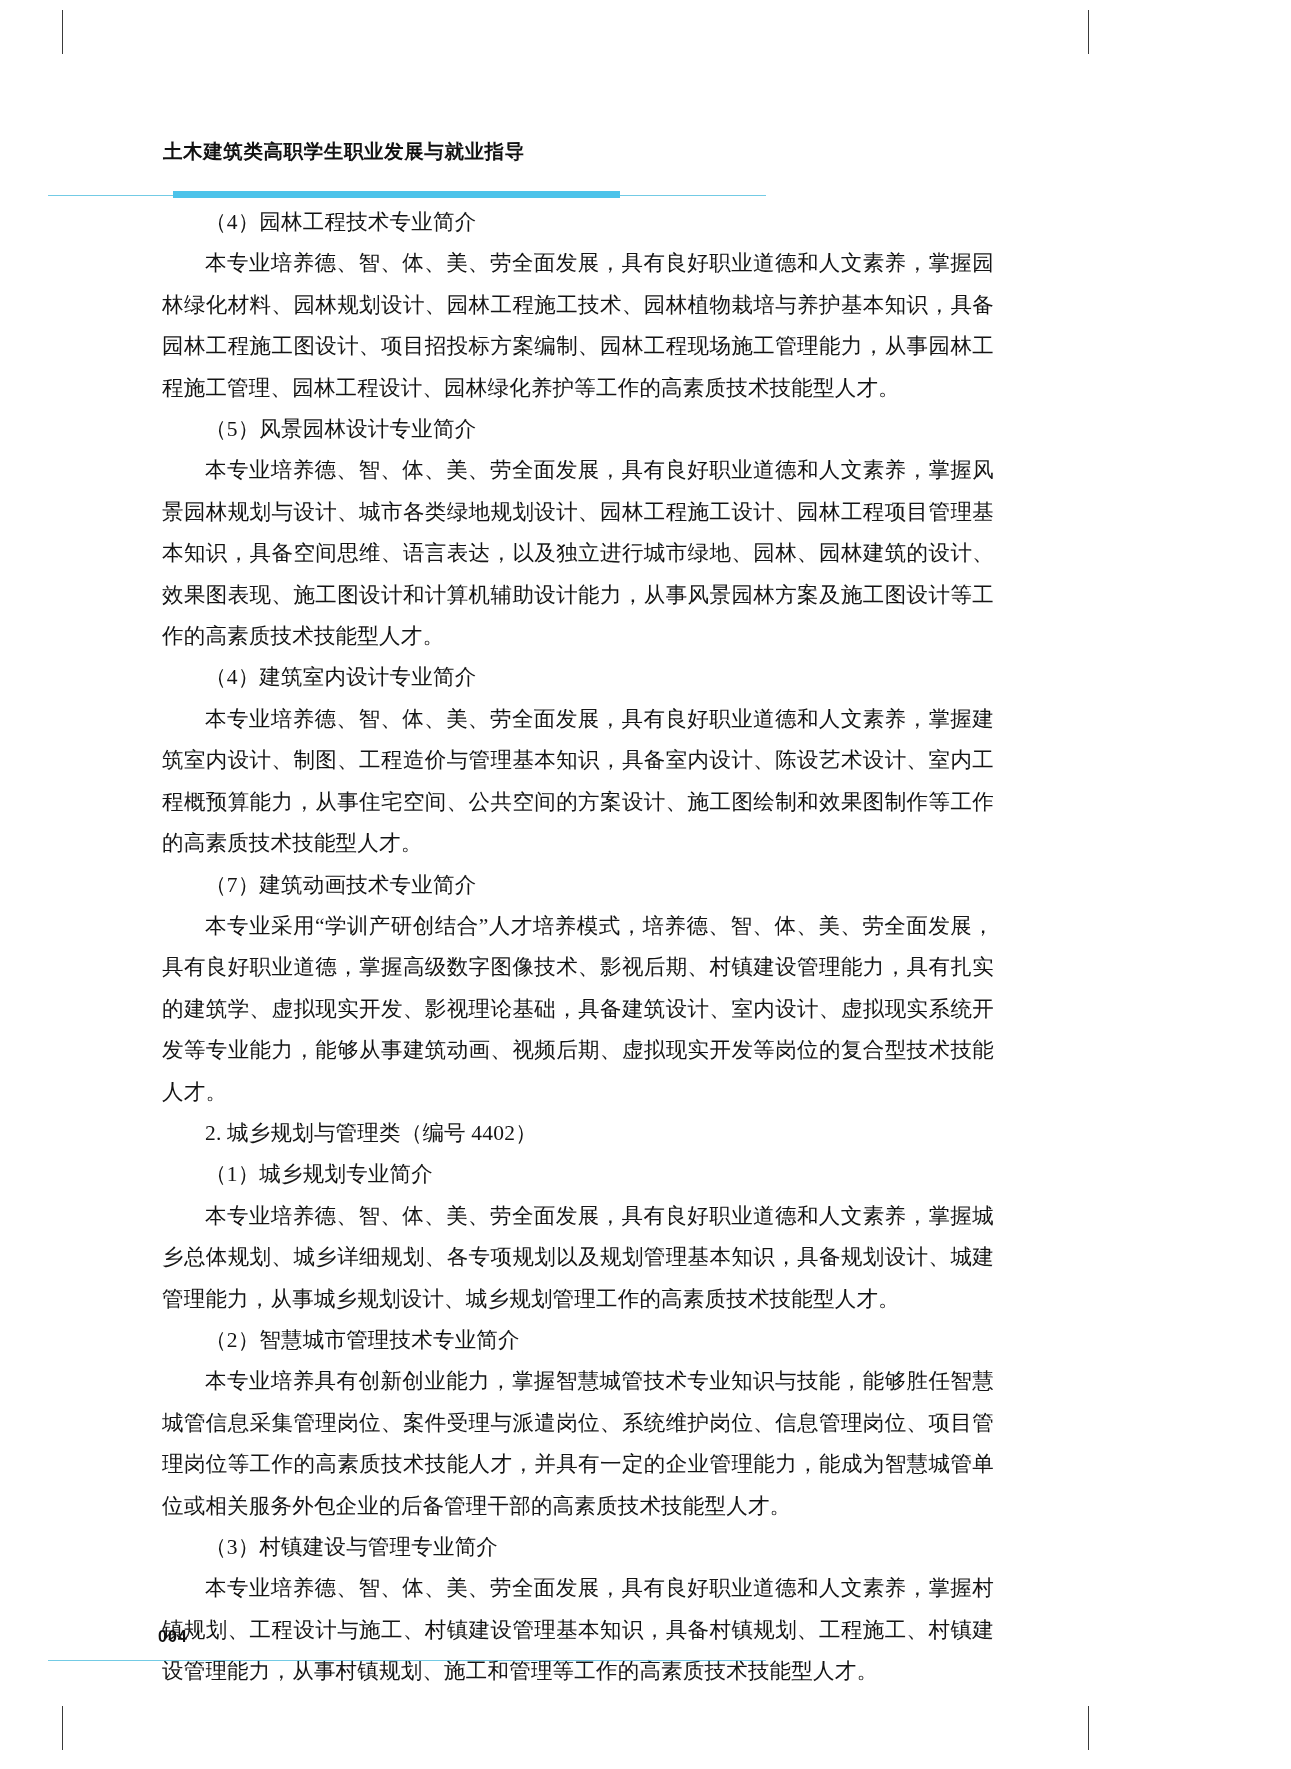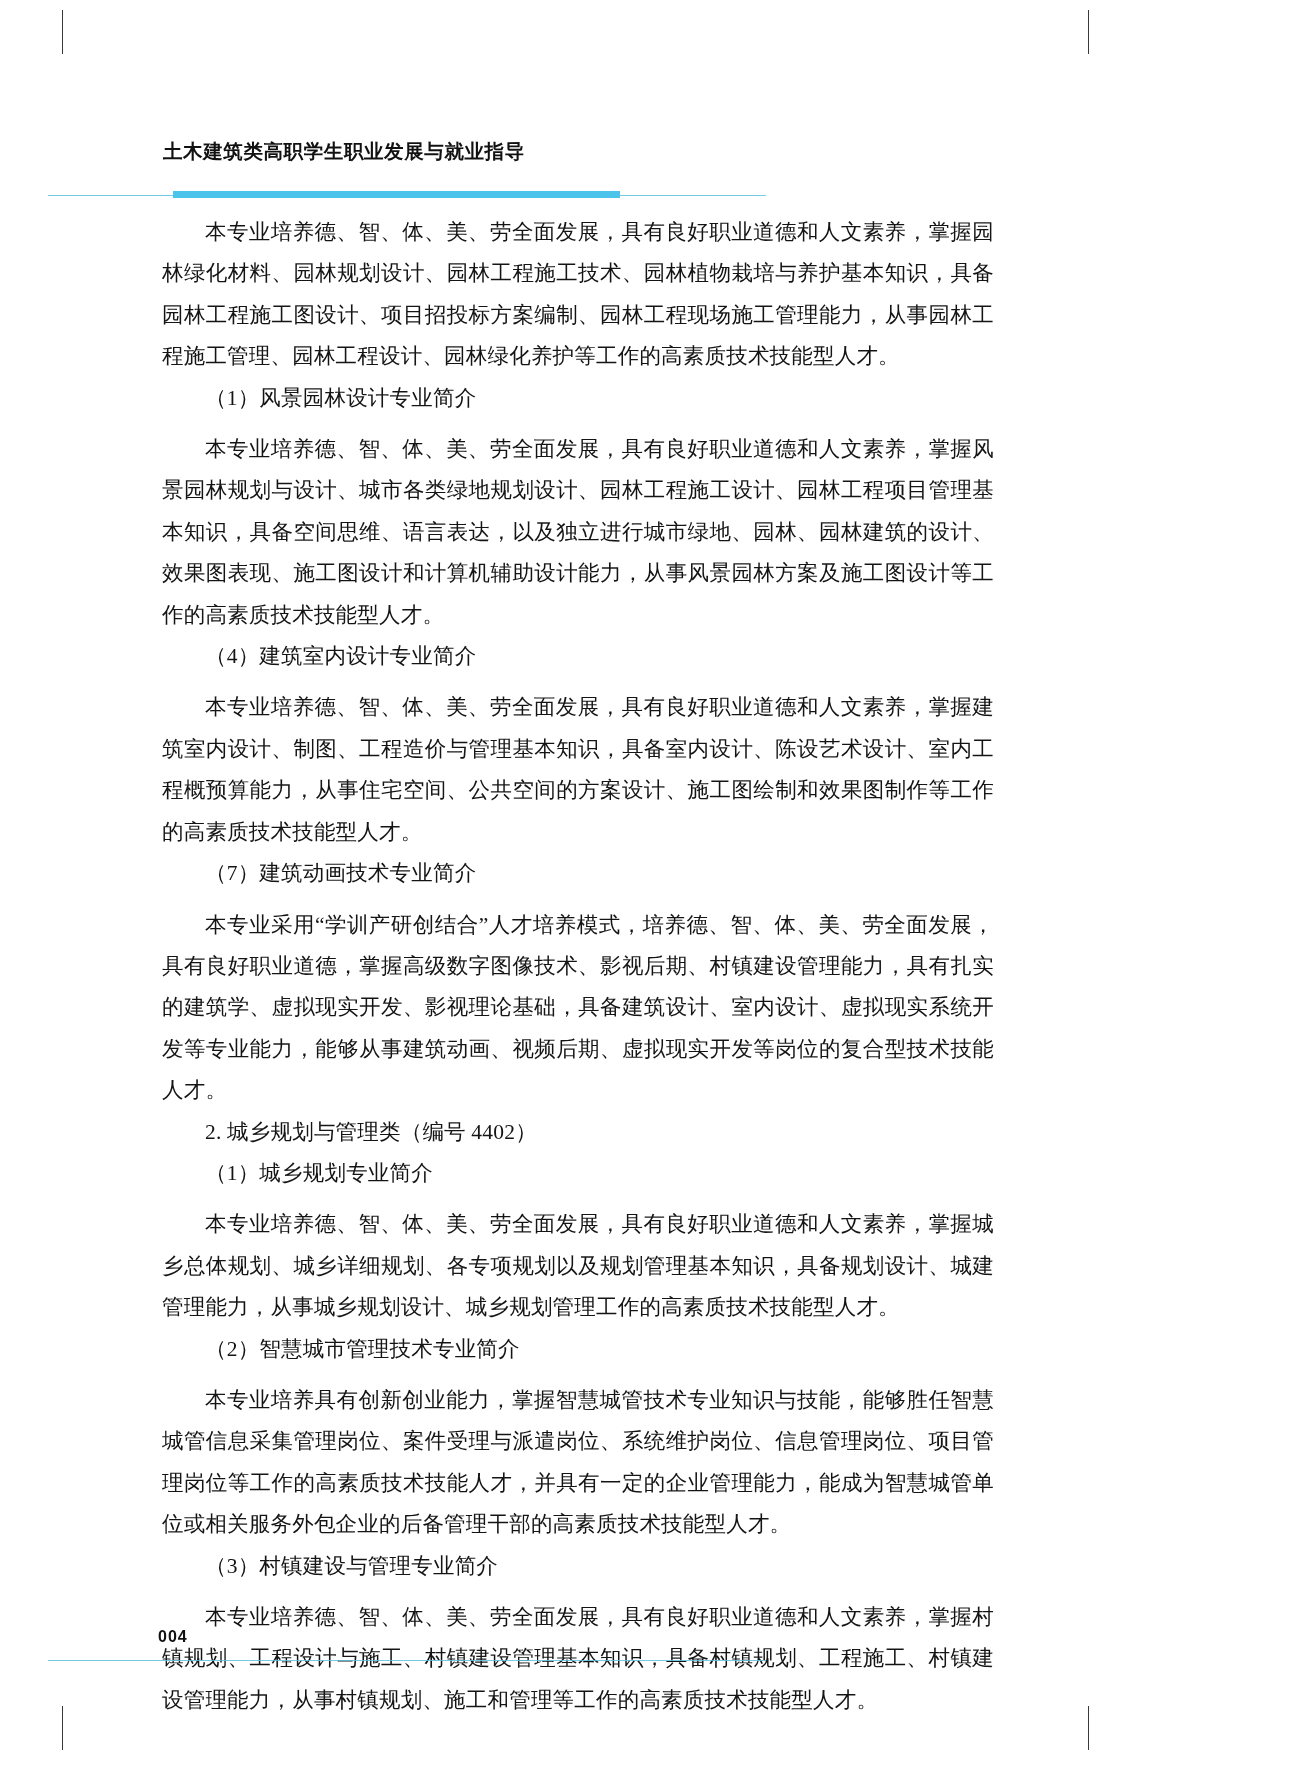--- a/index.html
+++ b/index.html
@@ -67,21 +67,21 @@
   p.para{
     margin:0;
     font-size:21.5px;
     line-height:41.4px;
     text-align:justify;
     text-justify:inter-ideograph;
     letter-spacing:0.2px;
     font-family:"Liberation Serif","DejaVu Serif",serif;
     color:#141414;
   }
-  p.indent{text-indent:43px;margin-top:10px;}
+  p.indent{text-indent:43px;}
   p.indent-head{text-indent:43px;}
 
   
   .folio{
     position:absolute;
     left:48px;top:1634px;
     width:740px;height:26px;
   }
   .folio-num{
     position:absolute;
@@ -113,22 +113,23 @@
   <div class="runhead">
     <div class="runhead-title">土木建筑类高职学生职业发展与就业指导</div>
   </div>
 
   <div class="rule-wrap">
     <div class="rule-thin"></div>
     <div class="rule-thick"></div>
   </div>
 
   <div class="column">
+    <p class="para indent-head">（4）园林工程技术专业简介</p>
     <p class="para indent">本专业培养德、智、体、美、劳全面发展，具有良好职业道德和人文素养，掌握园林绿化材料、园林规划设计、园林工程施工技术、园林植物栽培与养护基本知识，具备园林工程施工图设计、项目招投标方案编制、园林工程现场施工管理能力，从事园林工程施工管理、园林工程设计、园林绿化养护等工作的高素质技术技能型人才。</p>
-    <p class="para indent-head">（1）风景园林设计专业简介</p>
+    <p class="para indent-head">（5）风景园林设计专业简介</p>
     <p class="para indent">本专业培养德、智、体、美、劳全面发展，具有良好职业道德和人文素养，掌握风景园林规划与设计、城市各类绿地规划设计、园林工程施工设计、园林工程项目管理基本知识，具备空间思维、语言表达，以及独立进行城市绿地、园林、园林建筑的设计、效果图表现、施工图设计和计算机辅助设计能力，从事风景园林方案及施工图设计等工作的高素质技术技能型人才。</p>
     <p class="para indent-head">（4）建筑室内设计专业简介</p>
     <p class="para indent">本专业培养德、智、体、美、劳全面发展，具有良好职业道德和人文素养，掌握建筑室内设计、制图、工程造价与管理基本知识，具备室内设计、陈设艺术设计、室内工程概预算能力，从事住宅空间、公共空间的方案设计、施工图绘制和效果图制作等工作的高素质技术技能型人才。</p>
     <p class="para indent-head">（7）建筑动画技术专业简介</p>
     <p class="para indent">本专业采用“学训产研创结合”人才培养模式，培养德、智、体、美、劳全面发展，具有良好职业道德，掌握高级数字图像技术、影视后期、村镇建设管理能力，具有扎实的建筑学、虚拟现实开发、影视理论基础，具备建筑设计、室内设计、虚拟现实系统开发等专业能力，能够从事建筑动画、视频后期、虚拟现实开发等岗位的复合型技术技能人才。</p>
     <p class="para indent-head">2. 城乡规划与管理类（编号 4402）</p>
     <p class="para indent-head">（1）城乡规划专业简介</p>
     <p class="para indent">本专业培养德、智、体、美、劳全面发展，具有良好职业道德和人文素养，掌握城乡总体规划、城乡详细规划、各专项规划以及规划管理基本知识，具备规划设计、城建管理能力，从事城乡规划设计、城乡规划管理工作的高素质技术技能型人才。</p>
     <p class="para indent-head">（2）智慧城市管理技术专业简介</p>
     <p class="para indent">本专业培养具有创新创业能力，掌握智慧城管技术专业知识与技能，能够胜任智慧城管信息采集管理岗位、案件受理与派遣岗位、系统维护岗位、信息管理岗位、项目管理岗位等工作的高素质技术技能人才，并具有一定的企业管理能力，能成为智慧城管单位或相关服务外包企业的后备管理干部的高素质技术技能型人才。</p>

